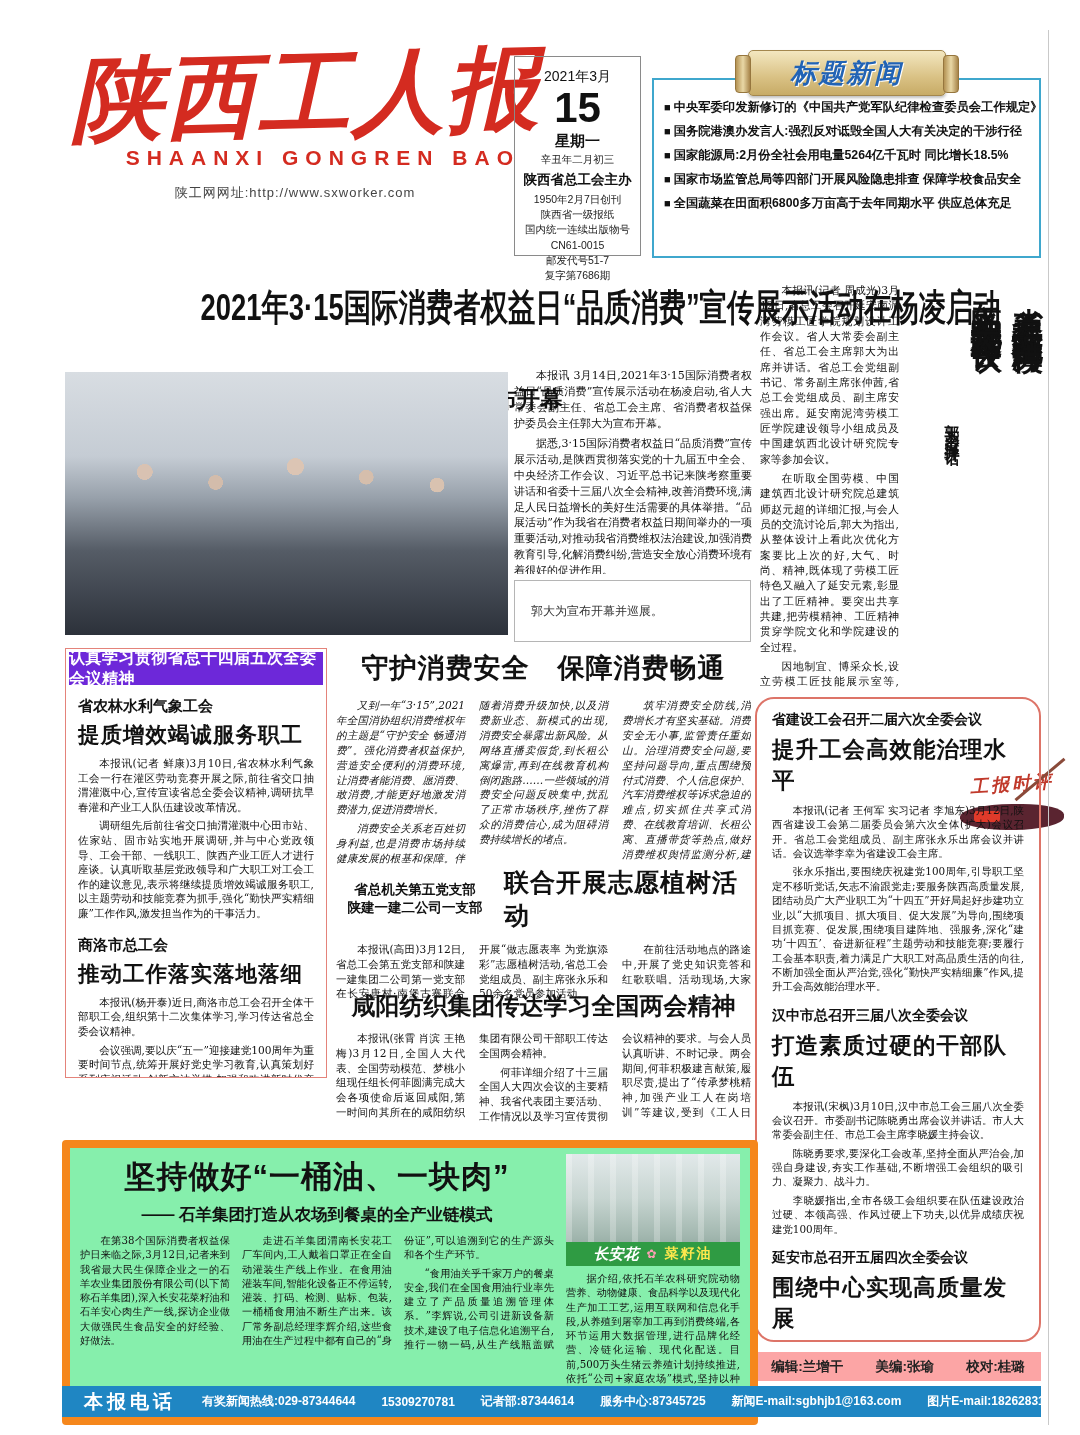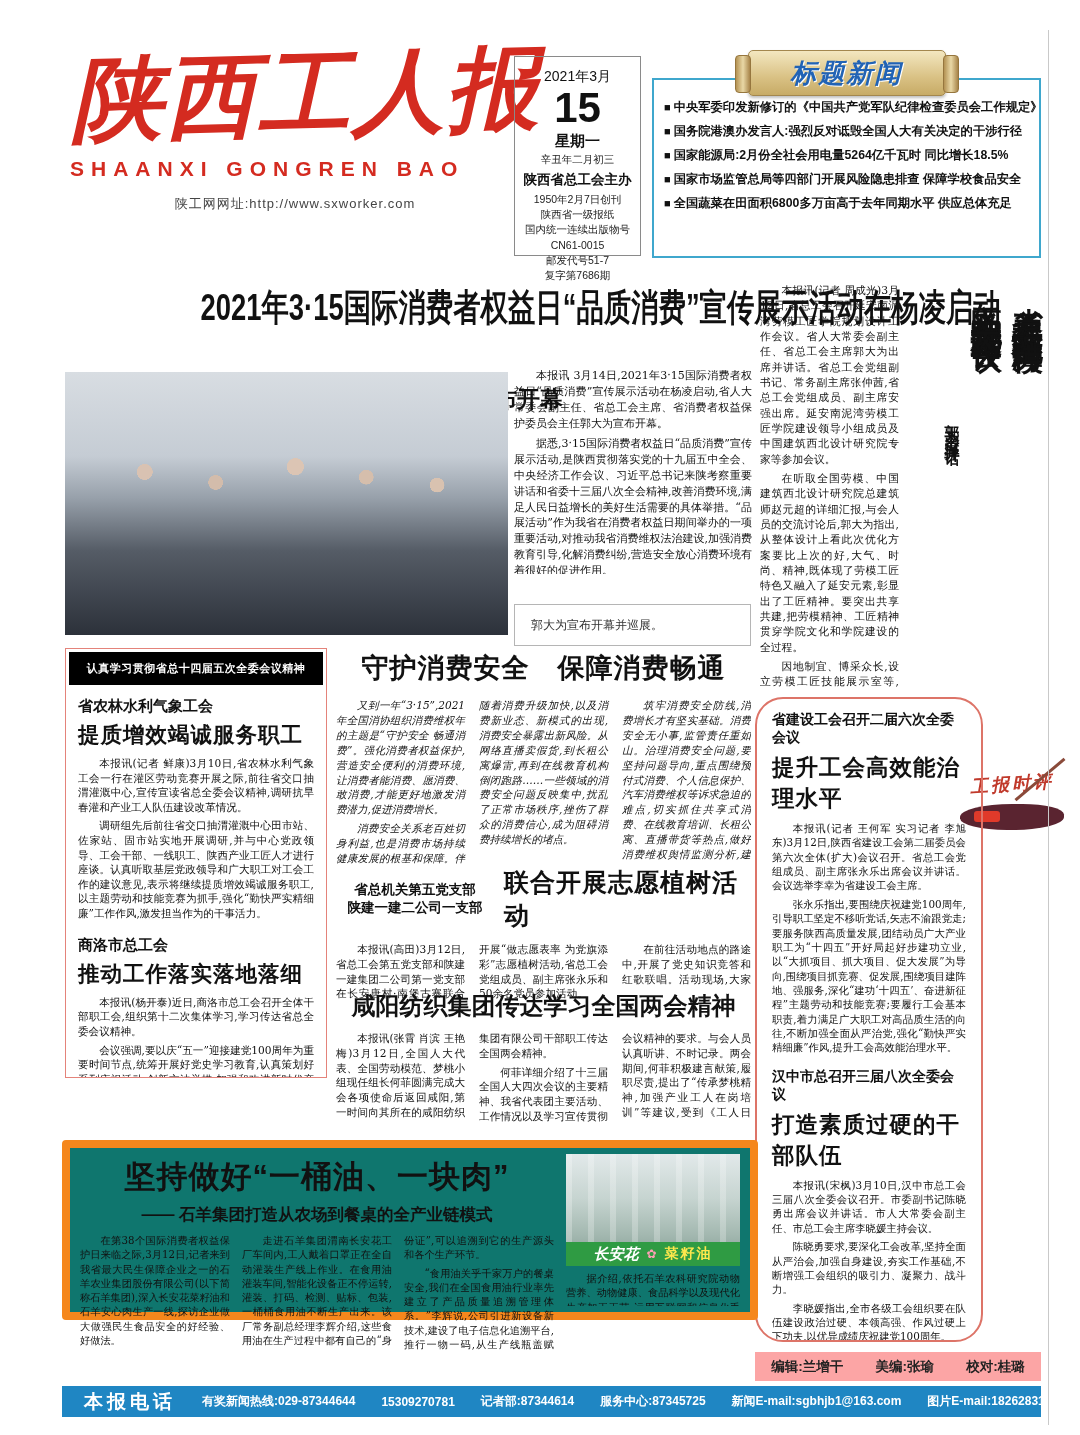--- a/index.html
+++ b/index.html
@@ -7,21 +7,21 @@
         font-family:"Liberation Sans",sans-serif;color:#111;}
   .abs{position:absolute;box-sizing:border-box;}
   .serif{font-family:"DejaVu Serif","Liberation Serif",serif;}
   .just{text-align:justify;}
   p{margin:0 0 4px 0;text-indent:2em;}
 
   
   #masthead-title{font-family:"DejaVu Serif",serif;font-weight:bold;font-style:italic;
     color:#d42b20;font-size:92px;line-height:1.0;letter-spacing:2px;transform:rotate(-1.5deg);
     white-space:nowrap;}
-  #masthead-pinyin{color:#d42b20;font-weight:bold;font-size:21px;letter-spacing:7px;text-align:left;margin-top:17px;}
+  #masthead-pinyin{color:#d42b20;font-weight:bold;font-size:21px;letter-spacing:7px;text-align:right;margin-top:6px;}
   #masthead-site{color:#444;font-size:13px;text-align:center;margin-top:14px;letter-spacing:1px;}
 
   
   #date-box{left:514px;top:56px;width:127px;height:200px;border:1.5px solid #8a8a8a;
     text-align:center;padding-top:9px;line-height:1.45;}
   #date-box .ym{font-size:14px;}
   #date-box .day{font-size:42px;font-weight:bold;line-height:1.05;}
   #date-box .wk{font-size:15px;font-weight:bold;}
   #date-box .small{font-size:10.5px;color:#222;}
   #date-box .org{font-size:13.5px;font-weight:bold;margin:3px 0 2px;}
@@ -46,33 +46,33 @@
     transform:scaleX(0.74);letter-spacing:0px;}
   #lead-subhead{left:60px;top:336px;width:845px;text-align:center;font-size:23px;font-weight:bold;margin-top:48px;}
   #lead-photo{left:65px;top:372px;width:443px;height:263px;
     background:
       radial-gradient(circle 13px at 18% 38%,#d9c2b2 60%,transparent 62%),
       radial-gradient(circle 12px at 34% 42%,#d3bcab 60%,transparent 62%),
       radial-gradient(circle 14px at 52% 36%,#dcc5b4 60%,transparent 62%),
       radial-gradient(circle 12px at 68% 40%,#d5beac 60%,transparent 62%),
       radial-gradient(circle 12px at 84% 43%,#d9c2b0 60%,transparent 62%),
       linear-gradient(180deg,#d8dde2 0%,#c5ccd4 32%,#97a0aa 48%,#555c66 68%,#2c313a 100%);}
-  #lead-caption{left:514px;top:580px;width:237px;height:42px;border:1px solid #b5b5b5;
-    display:flex;align-items:center;padding:0 16px;font-size:12px;color:#333;margin-top:24px;}
+  #lead-caption{left:514px;top:580px;width:237px;height:62px;border:1px solid #b5b5b5;
+    display:flex;align-items:center;padding:0 16px;font-size:12px;color:#333;}
   #lead-body{left:514px;top:368px;width:238px;height:206px;font-size:11px;line-height:1.45;overflow:hidden;}
 
   
   #right-story-body{left:760px;top:283px;width:139px;height:408px;font-size:10.8px;line-height:1.42;overflow:hidden;}
   #right-story-title{left:903px;top:283px;width:140px;height:412px;writing-mode:vertical-rl;}
   #right-story-title .big{display:block;font-size:31px;font-weight:900;letter-spacing:3px;line-height:1.0;margin-left:10px;}
   #right-story-title .sub{display:block;font-size:15px;font-weight:bold;padding-top:128px;margin-left:8px;letter-spacing:4px;}
 
   
   #left-box{left:65px;top:648px;width:262px;height:430px;border:1.5px solid #e4837a;overflow:hidden;}
-  #left-banner{margin:3px;height:33px;background:#000000;color:#fff;font-size:11px;font-weight:bold;
+  #left-banner{margin:3px;height:33px;background:#6d28d9;color:#fff;font-size:16px;font-weight:bold;
     display:flex;align-items:center;justify-content:center;letter-spacing:0.5px;}
   .lc-art{padding:9px 12px 2px;}
   .lc-kicker{font-size:15px;font-weight:bold;margin-bottom:4px;}
   .lc-head{font-size:21.5px;font-weight:900;letter-spacing:1px;margin-bottom:7px;}
   .lc-body{font-size:10.6px;line-height:1.38;}
 
   
   #commentary{left:336px;top:650px;width:415px;}
   #commentary h2{margin:0;text-align:center;font-size:27px;font-weight:900;letter-spacing:1px;}
   #commentary .cols{margin-top:12px;height:168px;column-count:3;column-gap:14px;
@@ -88,31 +88,31 @@
   #tree-story{left:336px;top:866px;width:415px;}
   #tree-head{display:flex;align-items:center;gap:10px;}
   #tree-kicker{width:158px;text-align:center;font-size:13.5px;font-weight:bold;line-height:1.35;}
   #tree-title{flex:1;font-size:25px;font-weight:900;letter-spacing:1px;}
   #tree-body{margin-top:10px;height:74px;column-count:3;column-gap:14px;font-size:10.6px;line-height:1.4;overflow:hidden;}
   #textile-story{left:336px;top:990px;width:415px;}
   #textile-story h2{margin:0;text-align:center;font-size:24px;font-weight:900;}
   #textile-body{margin-top:9px;height:104px;column-count:3;column-gap:14px;font-size:10.6px;line-height:1.4;overflow:hidden;}
 
   
-  #right-box{left:755px;top:697px;width:228px;height:645px;border:2px solid #dd7468;border-radius:28px;
+  #right-box{left:755px;top:697px;width:286px;height:645px;border:2px solid #dd7468;border-radius:19px;
     padding:12px 15px;overflow:hidden;}
   .rb-kicker{font-size:14px;font-weight:bold;}
   .rb-head{font-size:22.5px;font-weight:900;letter-spacing:1px;margin:5px 0 7px;}
   .rb-body{font-size:10.4px;line-height:1.38;margin-bottom:13px;}
   #staff-bar{left:755px;top:1352px;width:286px;height:29px;background:#fca5a5;display:flex;align-items:center;
     justify-content:space-around;font-size:13.5px;font-weight:bold;color:#222;}
 
   
-  #feature-box{left:62px;top:1140px;width:696px;height:180px;border:8px solid #f5871c;border-radius:4px;
-    padding:6px 10px;background:#0f766e;}
+  #feature-box{left:62px;top:1140px;width:696px;height:285px;border:8px solid #f5871c;border-radius:4px;
+    padding:6px 10px;background:#86efac;}
   #feature-inner{display:flex;gap:12px;height:100%;}
   #feature-left{flex:1;min-width:0;}
   #feature-left h2{margin:2px 0 0;text-align:center;font-size:31px;font-weight:900;letter-spacing:1px;}
   #feature-sub{text-align:center;font-size:16.5px;font-weight:bold;margin:6px 0 8px;}
   #feature-cols{height:128px;column-count:3;column-gap:12px;font-size:10.2px;line-height:1.4;overflow:hidden;}
   #feature-right{width:174px;display:flex;flex-direction:column;}
   #feature-photo{height:112px;position:relative;
     background:
       repeating-linear-gradient(90deg,rgba(255,255,255,.25) 0 6px,rgba(0,0,0,0) 6px 22px),
       linear-gradient(180deg,#e2e9ea 0%,#c6d4d0 40%,#a3b8b0 72%,#80998f 100%);}

